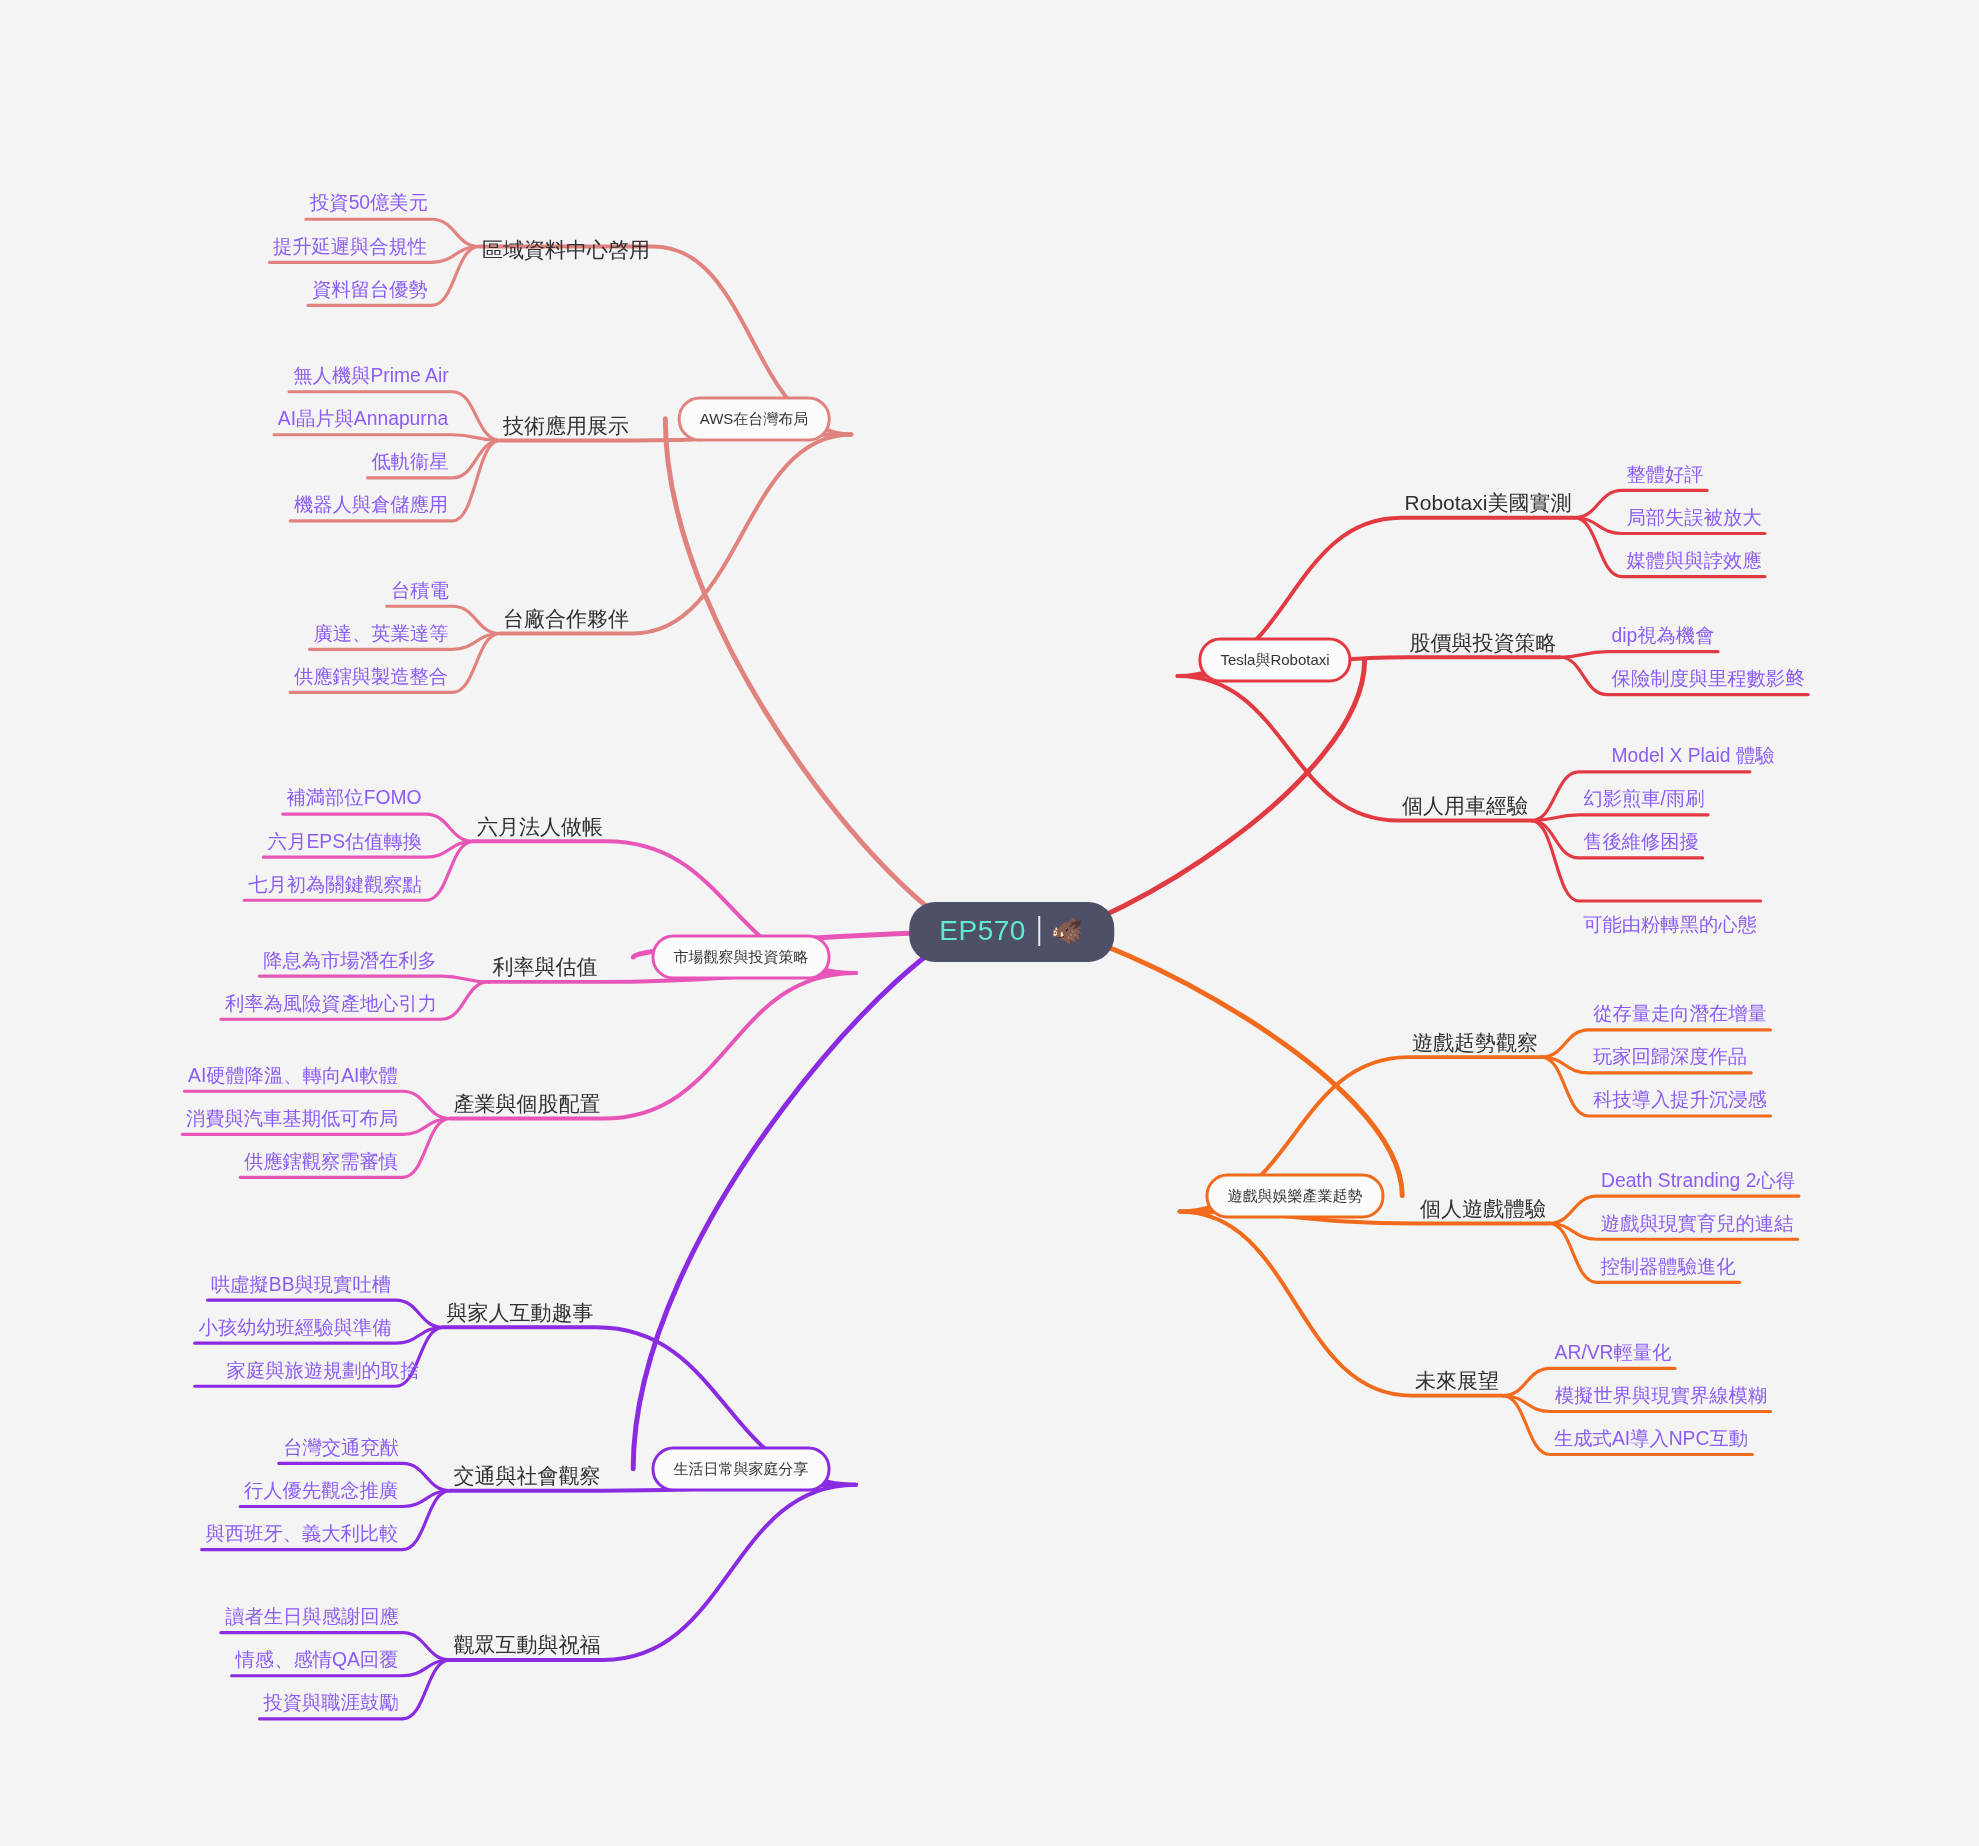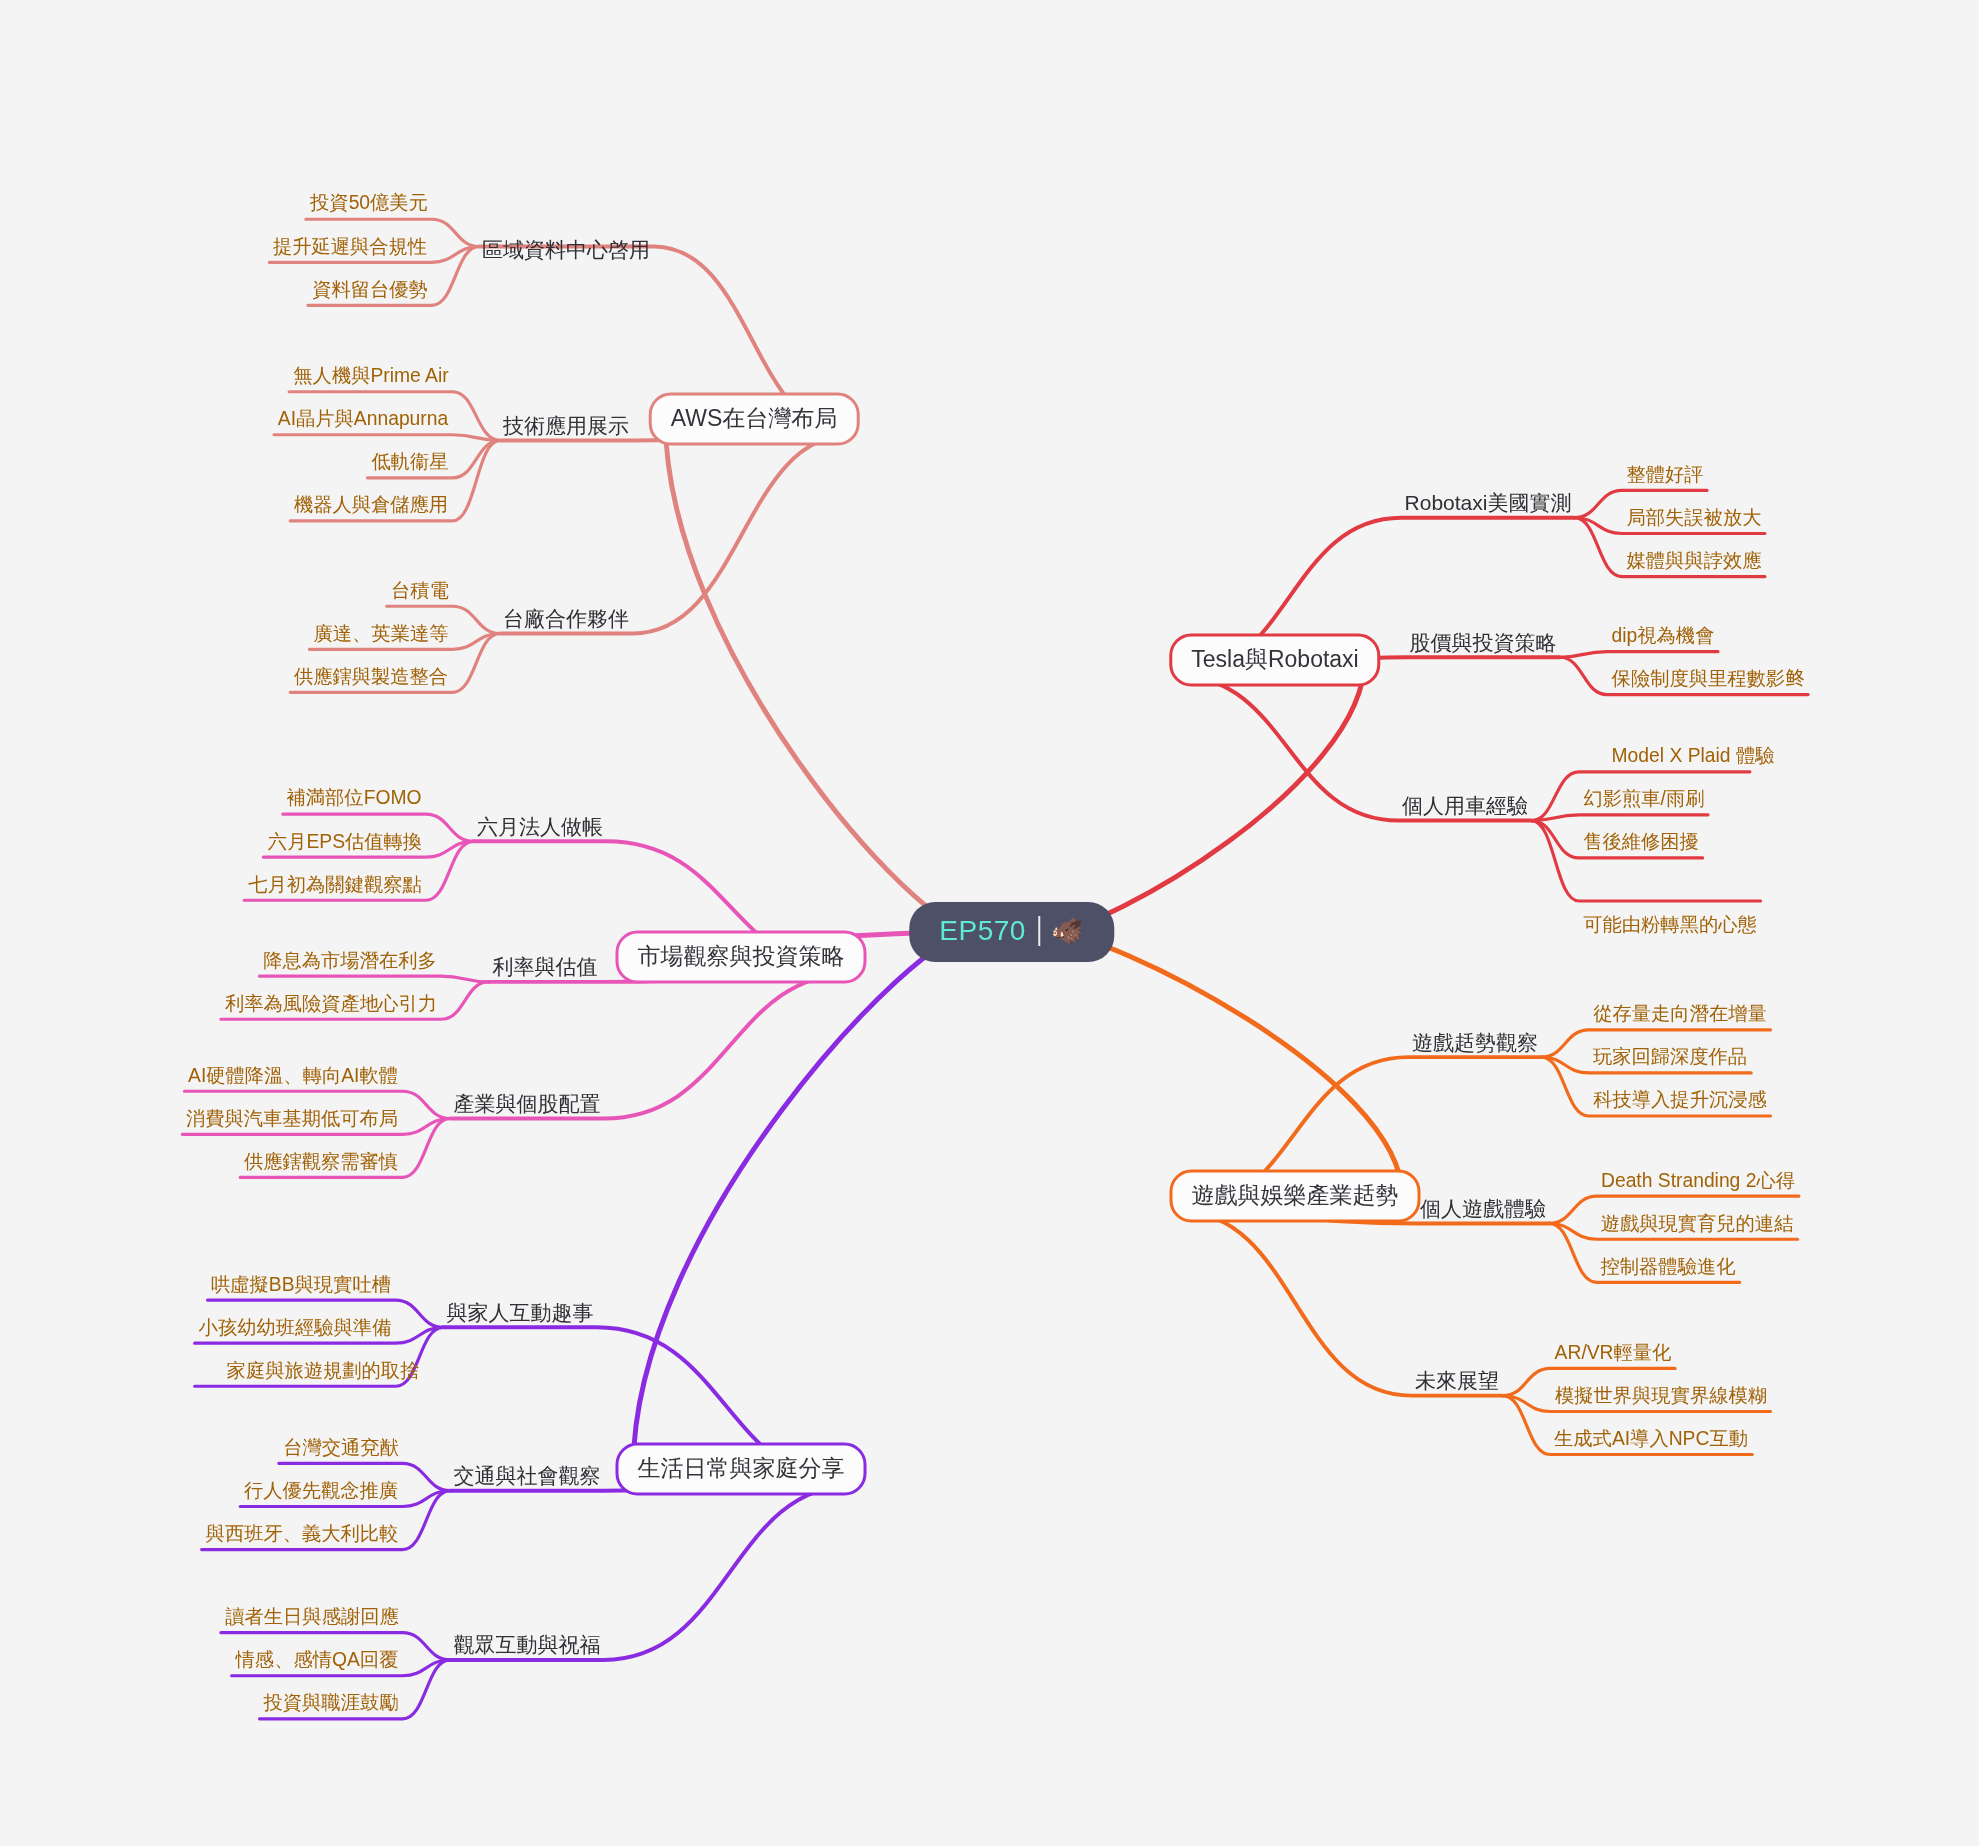--- a/index.html
+++ b/index.html
@@ -44,33 +44,33 @@
     height: 30px;
     background: #ffffff;
     margin: 0 8px;
     opacity: .9;
   }
   .node-root .emoji { font-size: 26px; }
   .node-l1 {
     background: #fcfcfc;
     border-radius: 22px;
     padding: 11px 19px 13px 19px;
-    font-size: 23px;
+    font-size: 15px;
     color: #33333a;
     border: 3px solid #999;
   }
   .node-l2 {
     font-size: 21px;
     color: #2f2f35;
     background: transparent;
     padding: 2px 4px;
   }
   .node-l3 {
     font-size: 19.3px;
-    color: #a16207;
+    color: #8b5cf6;
     background: transparent;
     padding: 2px 4px;
   }
 </style>
 </head>
 <body style="background: rgb(244, 244, 244);">
 
 <div id="canvas" style="background: rgb(244, 244, 244);">
   <svg id="links" viewBox="0 0 1999 1865" xmlns="http://www.w3.org/2000/svg">
       <path d="M 982 941 C 927 941, 671.96875 656.0999999999999, 671.96875 423" fill="none" stroke="#e0837f" stroke-width="5" stroke-linecap="round"></path>

